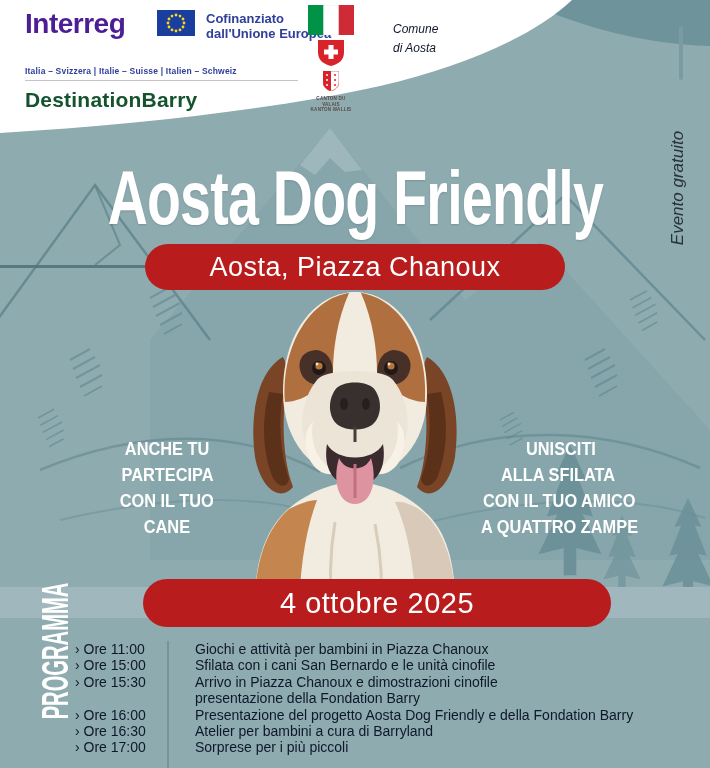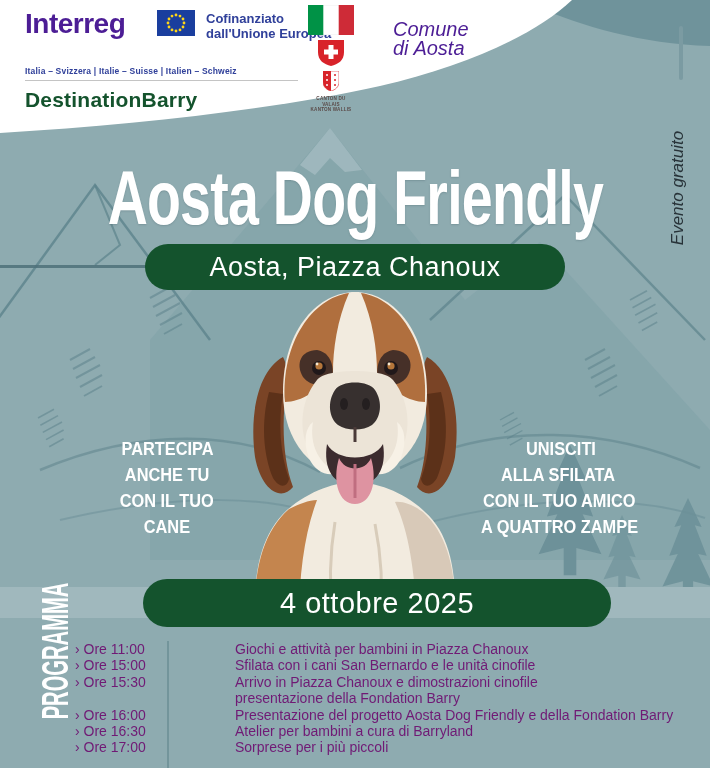--- a/index.html
+++ b/index.html
@@ -14,38 +14,38 @@
   .white-curve{position:absolute;top:0;left:0;z-index:5;pointer-events:none;}
   .header-content{position:absolute;top:0;left:0;width:710px;height:140px;z-index:6;}
   .interreg-word{position:absolute;left:25px;top:8px;font-size:28px;font-weight:bold;color:#4c1d95;letter-spacing:-0.5px;}
   .eu-flag{position:absolute;left:157px;top:10px;}
   .cofinanced{position:absolute;left:206px;top:11px;font-size:13px;font-weight:bold;color:#30409a;line-height:15px;white-space:pre-line;}
   .tagline{position:absolute;left:25px;top:55px;font-size:8.5px;font-weight:bold;color:#30409a;letter-spacing:0.2px;margin-top:11px;}
   .hr-line{position:absolute;left:25px;top:80px;width:273px;height:1px;background:#c4c4c4;}
   .brand-red{position:absolute;left:25px;top:88px;font-size:21px;font-weight:bold;color:#14532d;letter-spacing:0.2px;}
   .logo-col{position:absolute;left:307px;top:5px;width:48px;display:flex;flex-direction:column;align-items:center;gap:5px;}
   .valais-caption{font-size:4.6px;font-weight:bold;color:#5a4a48;text-align:center;line-height:5.5px;letter-spacing:0.2px;}
-  .comune{position:absolute;left:393px;top:20px;font-size:20px;font-style:italic;font-weight:500;color:#4c1d95;line-height:19px;}
+  .comune{position:absolute;left:393px;top:20px;font-size:12px;font-style:italic;font-weight:500;color:#0f172a;line-height:19px;}
 
   
   .evento{
     position:absolute;left:594px;top:177px;width:170px;height:22px;z-index:7;
     transform:rotate(-90deg);transform-origin:center;
     font-size:17px;font-style:italic;color:#273238;text-align:center;white-space:nowrap;
   }
 
   
   .title-row{position:absolute;left:0;top:158px;width:710px;text-align:center;z-index:8;}
   .title-row h1{
     margin:0;display:inline-block;font-size:76px;line-height:80px;font-weight:bold;color:#ffffff;
     transform:scaleX(0.73);transform-origin:center;white-space:nowrap;letter-spacing:-1px;
     text-shadow:0 1px 2px rgba(60,85,90,.25);
   }
   .pill{
-    position:absolute;background:#14532d;border-radius:24px;z-index:8;
+    position:absolute;background:#b91c1c;border-radius:24px;z-index:8;
     display:flex;align-items:center;justify-content:center;color:#fff;
   }
   .pill-location{left:145px;top:244px;width:420px;height:46px;font-size:27px;letter-spacing:0.5px;}
   .pill-date{left:143px;top:579px;width:468px;height:48px;font-size:29px;letter-spacing:0.5px;z-index:9;}
   .loc-line{position:absolute;left:0;top:265px;width:148px;height:3px;background:#4e7079;opacity:.85;z-index:7;}
   .date-band{position:absolute;left:0;top:587px;width:710px;height:31px;background:#a0b8bd;z-index:3;}
 
   .callout{position:absolute;z-index:8;color:#fff;font-weight:bold;font-size:19px;line-height:26px;z-index:8;}
   .callout .ln{display:inline-block;transform:scaleX(0.86);transform-origin:center;white-space:nowrap;}
   .callout-left{left:82px;top:436px;width:170px;text-align:center;}
@@ -61,21 +61,21 @@
   
   .programma{
     position:absolute;left:-18px;top:686px;width:140px;height:34px;z-index:9;
     transform:rotate(-90deg);transform-origin:center;text-align:center;
   }
   .programma span{
     display:inline-block;transform:scaleX(0.56);transform-origin:center;
     font-size:36px;font-weight:bold;color:#ffffff;letter-spacing:0px;white-space:nowrap;
   }
   .program-rows{position:absolute;left:75px;top:641px;width:620px;z-index:9;}
-  .program-row{display:flex;font-size:14px;font-weight:500;color:#701a75;line-height:16.4px;gap:40px;}
+  .program-row{display:flex;font-size:14px;font-weight:500;color:#0f172a;line-height:16.4px;}
   .pr-time{width:92px;flex:0 0 92px;white-space:nowrap;}
   .pr-desc{padding-left:28px;white-space:nowrap;}
   .program-divider{position:absolute;left:167px;top:641px;height:127px;width:2px;background:#6a8d94;opacity:.75;z-index:9;}
 </style>
 </head>
 <body>
 
 <div class="poster">
 
   <svg class="mountains" width="710" height="768" viewBox="0 0 710 768">
@@ -223,22 +223,22 @@
   <div class="evento">Evento gratuito</div>
 
   <div class="title-row">
     <h1>Aosta Dog Friendly</h1>
   </div>
 
   <div class="loc-line"></div>
   <div class="pill pill-location">Aosta, Piazza Chanoux</div>
 
   <div class="callout callout-left">
+    <div><span class="ln">ANCHE TU</span></div>
     <div><span class="ln">PARTECIPA</span></div>
-    <div><span class="ln">ANCHE TU</span></div>
     <div><span class="ln">CON IL TUO</span></div>
     <div><span class="ln">CANE</span></div>
   </div>
 
   <div class="callout callout-right">
     <div><span class="ln">UNISCITI</span></div>
     <div><span class="ln">ALLA SFILATA</span></div>
     <div class="indent"><span class="ln">CON IL TUO AMICO</span></div>
     <div class="indent"><span class="ln">A QUATTRO ZAMPE</span></div>
   </div>

